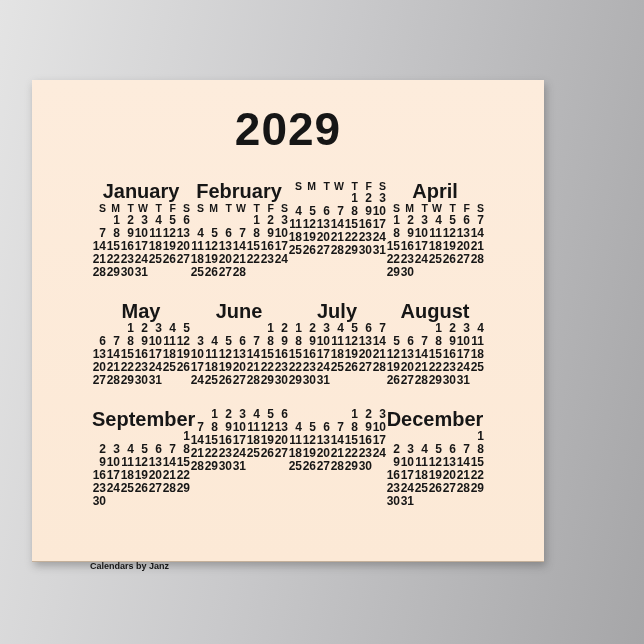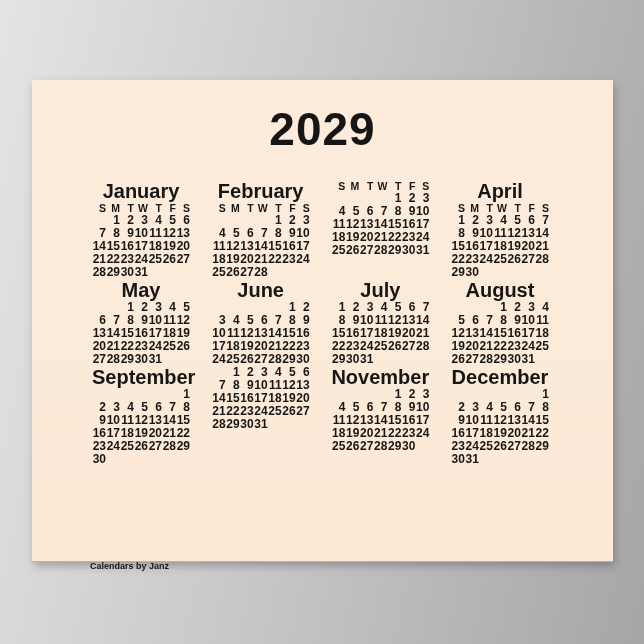--- a/index.html
+++ b/index.html
@@ -9,40 +9,41 @@
     overflow: hidden;
   }
   .wall {
     position: relative;
     width: 644px; height: 644px;
     background: linear-gradient(102deg, #e4e4e4 0%, #c9c9cb 45%, #a6a6a8 100%);
   }
   .poster {
     position: absolute;
     left: 32px; top: 80px;
-    width: 581px; height: 482px;
+    width: 512px; height: 482px;
     box-sizing: border-box;
     padding-top: 26px;
     background: linear-gradient(180deg, #fdecdc 0%, #fce9d6 100%);
     border-bottom: 1px solid rgba(150, 128, 100, 0.55);
     box-shadow: 2px 4px 8px rgba(60, 60, 60, 0.35);
     color: #161616;
   }
   .year {
     text-align: center;
     font-size: 46px;
     line-height: 46px;
     font-weight: bold;
     letter-spacing: 1px;
     margin-bottom: 28px;
   }
   .months {
     display: grid;
     grid-template-columns: repeat(4, 98px);
     justify-content: space-between;
+    row-gap: 21px;
     padding: 0 64px 0 60px;
   }
   .month { width: 98px; }
   .month-title {
     text-align: center;
     font-size: 20px;
     line-height: 22px;
     height: 22px;
     font-weight: bold;
     white-space: nowrap;
@@ -593,21 +594,20 @@
             <span class="cell day">28</span>
             <span class="cell day">29</span>
             <span class="cell day">30</span>
             <span class="cell day">31</span>
             <span class="cell day"></span>
             <span class="cell day"></span>
             <span class="cell day"></span>
           </div>
         </div>
         <div class="month">
-          <div class="month-title">November</div>
           <div class="week">
             <span class="cell day"></span>
             <span class="cell day"></span>
             <span class="cell day"></span>
             <span class="cell day"></span>
             <span class="cell day">1</span>
             <span class="cell day">2</span>
             <span class="cell day">3</span>
           </div>
           <div class="week">

